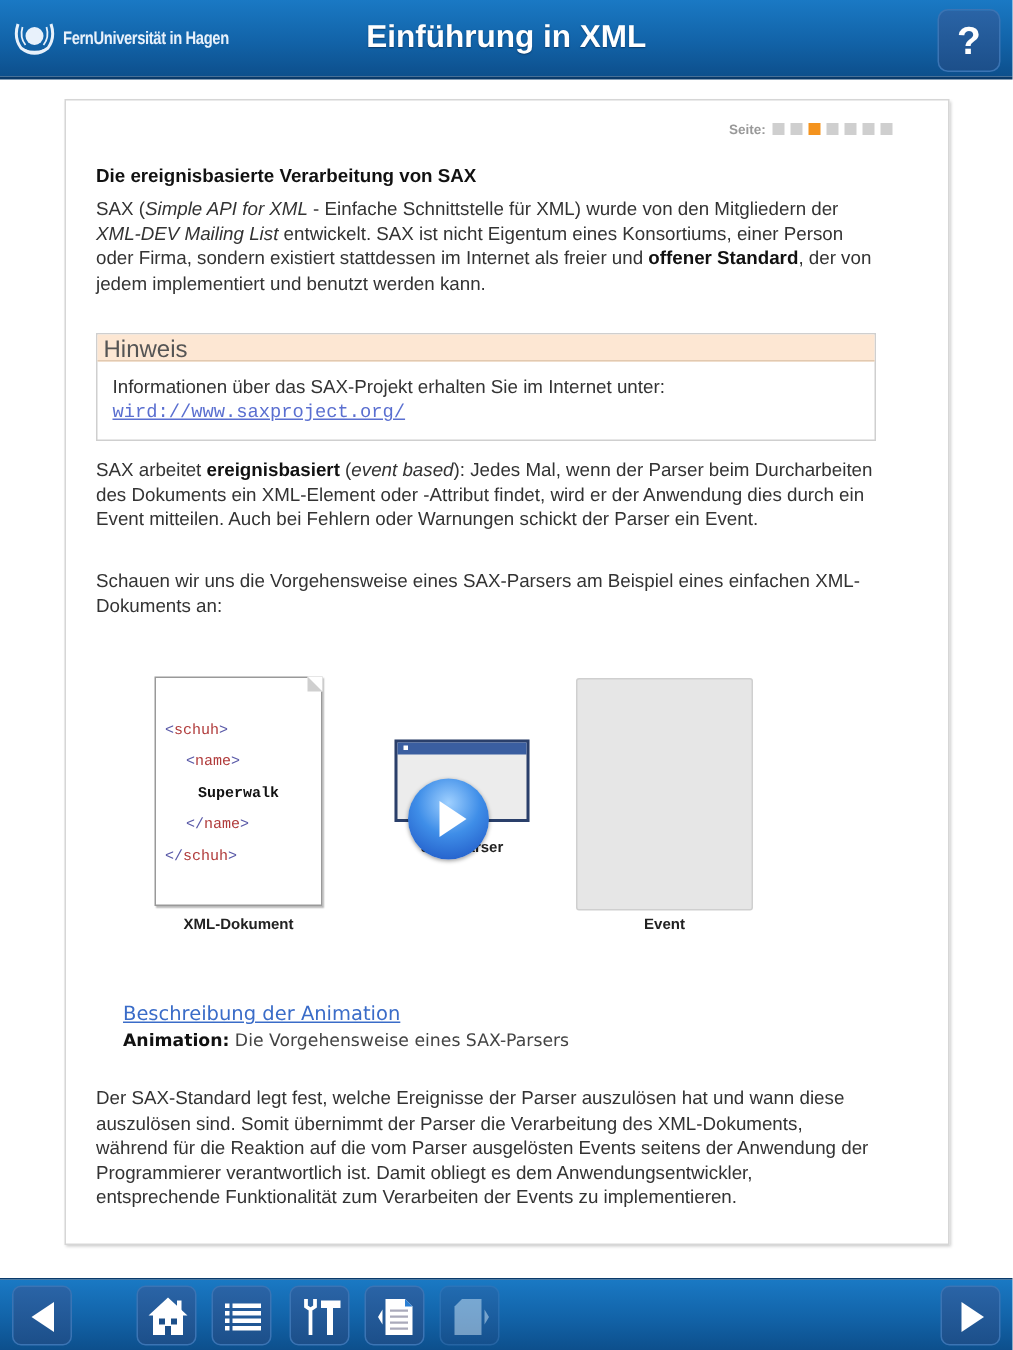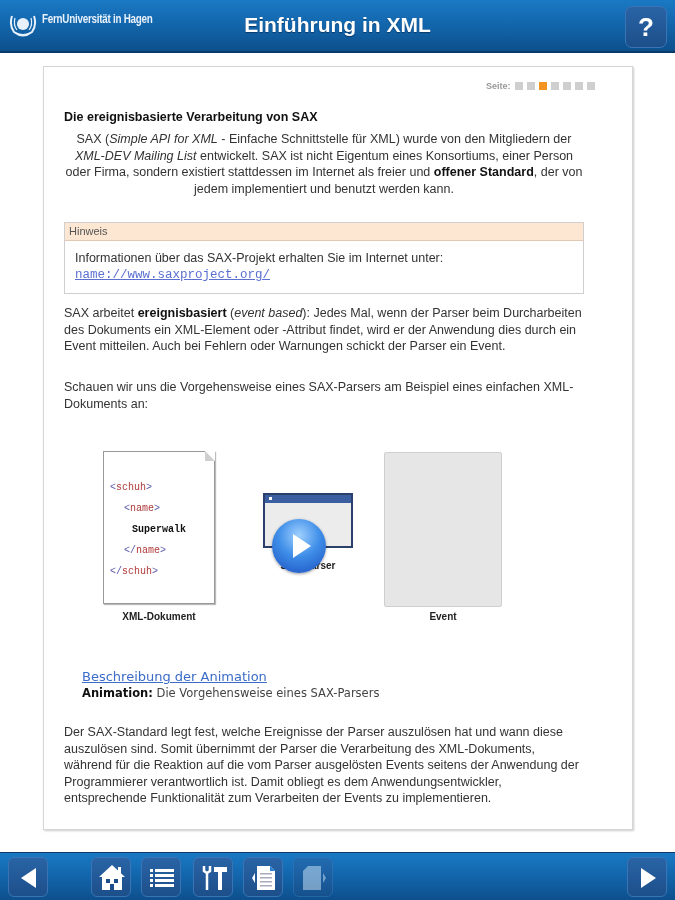--- a/index.html
+++ b/index.html
@@ -3,21 +3,21 @@
   <meta charset="utf-8">
   <style>
     * { box-sizing: border-box; margin: 0; padding: 0; }
     html, body { width: 675px; height: 900px; overflow: hidden; background: #ffffff; font-family: "Liberation Sans", sans-serif; }
 
     .topbar {
       position: absolute; left: 0; top: 0; width: 675px; height: 53px;
       background: linear-gradient(#1a79c4 0%, #1263a8 55%, #0d4f8c 100%);
       border-bottom: 2px solid #0a3a6a;
     }
-    .logo { position: absolute; left: 8px; top: 12px; display: flex; }
+    .logo { position: absolute; left: 8px; top: 12px; display: flex; align-items: center; }
     .logo-mark { width: 30px; height: 26px; position: relative; }
     .logo-text { color: #e8f1fb; font-size: 12px; font-weight: bold; margin-left: 4px; letter-spacing: -0.3px; font-family: "Liberation Sans Narrow", "Liberation Sans", sans-serif; transform: scaleX(0.82); transform-origin: left center; white-space: nowrap; }
     .app-title { position: absolute; left: 0; width: 675px; top: 13px; text-align: center; color: #ffffff; font-size: 21px; font-weight: bold; text-shadow: 0 1px 1px #0a3a6a; }
     .help-btn {
       position: absolute; left: 625px; top: 6px; width: 42px; height: 42px;
       border-radius: 7px; background: linear-gradient(#2a64a6, #1c4f8a);
       border: 1px solid #3b74b4; color: #fff; font-size: 26px; font-weight: bold;
       text-align: center; line-height: 40px;
     }
 
@@ -29,21 +29,21 @@
     .pager { position: absolute; left: 442px; top: 14px; display: flex; align-items: center; font-weight: bold; }
     .pager-label { font-size: 9px; color: #999; margin-right: 4px; }
     .pager-dot { width: 8px; height: 8px; background: #cfcfcf; margin-right: 4px; }
     .pager-dot.active { background: #f4931e; }
 
     .subheading { position: absolute; left: 20px; top: 43px; font-size: 12.5px; font-weight: bold; color: #111; }
     .para { position: absolute; left: 20px; width: 520px; font-size: 12.5px; line-height: 16.6px; color: #333; }
     .para b { color: #111; }
 
     .hint { position: absolute; left: 20px; top: 155px; width: 520px; height: 72px; border: 1px solid #cfcfcf; }
-    .hint-head { height: 18px; background: #fde7d3; border-bottom: 1px solid #e2c9b0; font-size: 11px; color: #555; padding: 2px 4px; }
+    .hint-head { height: 18px; background: #fde7d3; border-bottom: 1px solid #e2c9b0; font-size: 16px; color: #555; padding: 2px 4px; }
     .hint-body { padding: 9px 10px; font-size: 12.5px; color: #333; line-height: 16px; }
     .hint-link { font-family: "Liberation Mono", monospace; color: #5a6fd0; text-decoration: underline; font-size: 12.5px; }
 
     .anim { position: absolute; left: 0; top: 370px; width: 590px; height: 200px; }
     .doc {
       position: absolute; left: 59px; top: 14px; width: 112px; height: 153px;
       border: 1px solid #999; background: #fff; box-shadow: 1px 1px 1px #bbb;
     }
     .doc::after { content: ""; position: absolute; right: -1px; top: -1px; width: 0; height: 0; border-left: 10px solid #cfcfcf; border-top: 10px solid #fff; }
     .code-line { position: absolute; font-family: "Liberation Mono", monospace; font-size: 10px; }
@@ -108,29 +108,29 @@
     <span class="pager-dot"></span>
     <span class="pager-dot active"></span>
     <span class="pager-dot"></span>
     <span class="pager-dot"></span>
     <span class="pager-dot"></span>
     <span class="pager-dot"></span>
   </div>
 
   <div class="subheading">Die ereignisbasierte Verarbeitung von SAX</div>
 
-  <div class="para" style="top:64px;text-align:center;">
+  <div class="para" style="top:64px;">
     <span>SAX (</span><i>Simple API for XML</i><span> - Einfache Schnittstelle für XML) wurde von den Mitgliedern der </span><i>XML-DEV Mailing List</i><span> entwickelt. SAX ist nicht Eigentum eines Konsortiums, einer Person oder Firma, sondern existiert stattdessen im Internet als freier und </span><b>offener Standard</b><span>, der von jedem implementiert und benutzt werden kann.</span>
   </div>
 
   <div class="hint">
     <div class="hint-head">Hinweis</div>
     <div class="hint-body">
       <div>Informationen über das SAX-Projekt erhalten Sie im Internet unter:</div>
-      <span class="hint-link">name://www.saxproject.org/</span>
+      <span class="hint-link">wird://www.saxproject.org/</span>
     </div>
   </div>
 
   <div class="para" style="top:238px;">
     <span>SAX arbeitet </span><b>ereignisbasiert</b><span> (</span><i>event based</i><span>): Jedes Mal, wenn der Parser beim Durcharbeiten des Dokuments ein XML-Element oder -Attribut findet, wird er der Anwendung dies durch ein Event mitteilen. Auch bei Fehlern oder Warnungen schickt der Parser ein Event.</span>
   </div>
 
   <div class="para" style="top:312px;">Schauen wir uns die Vorgehensweise eines SAX-Parsers am Beispiel eines einfachen XML-Dokuments an:</div>
 
   <div class="anim">

